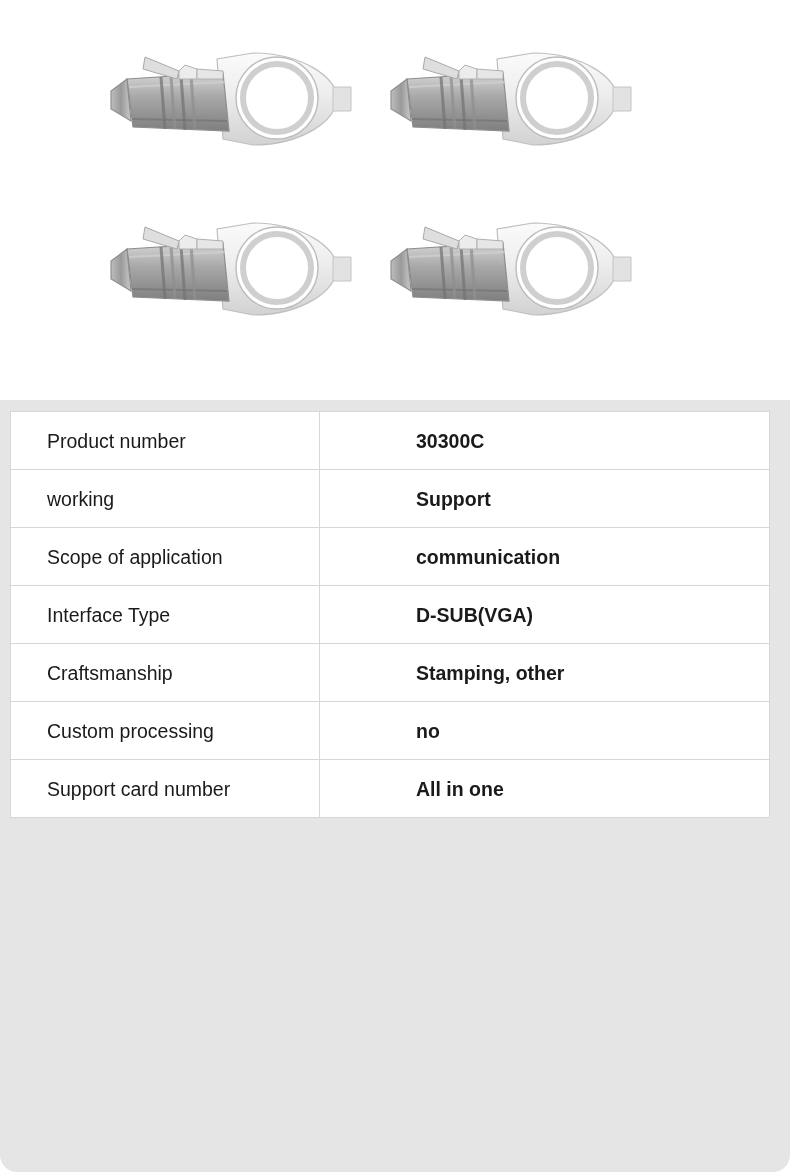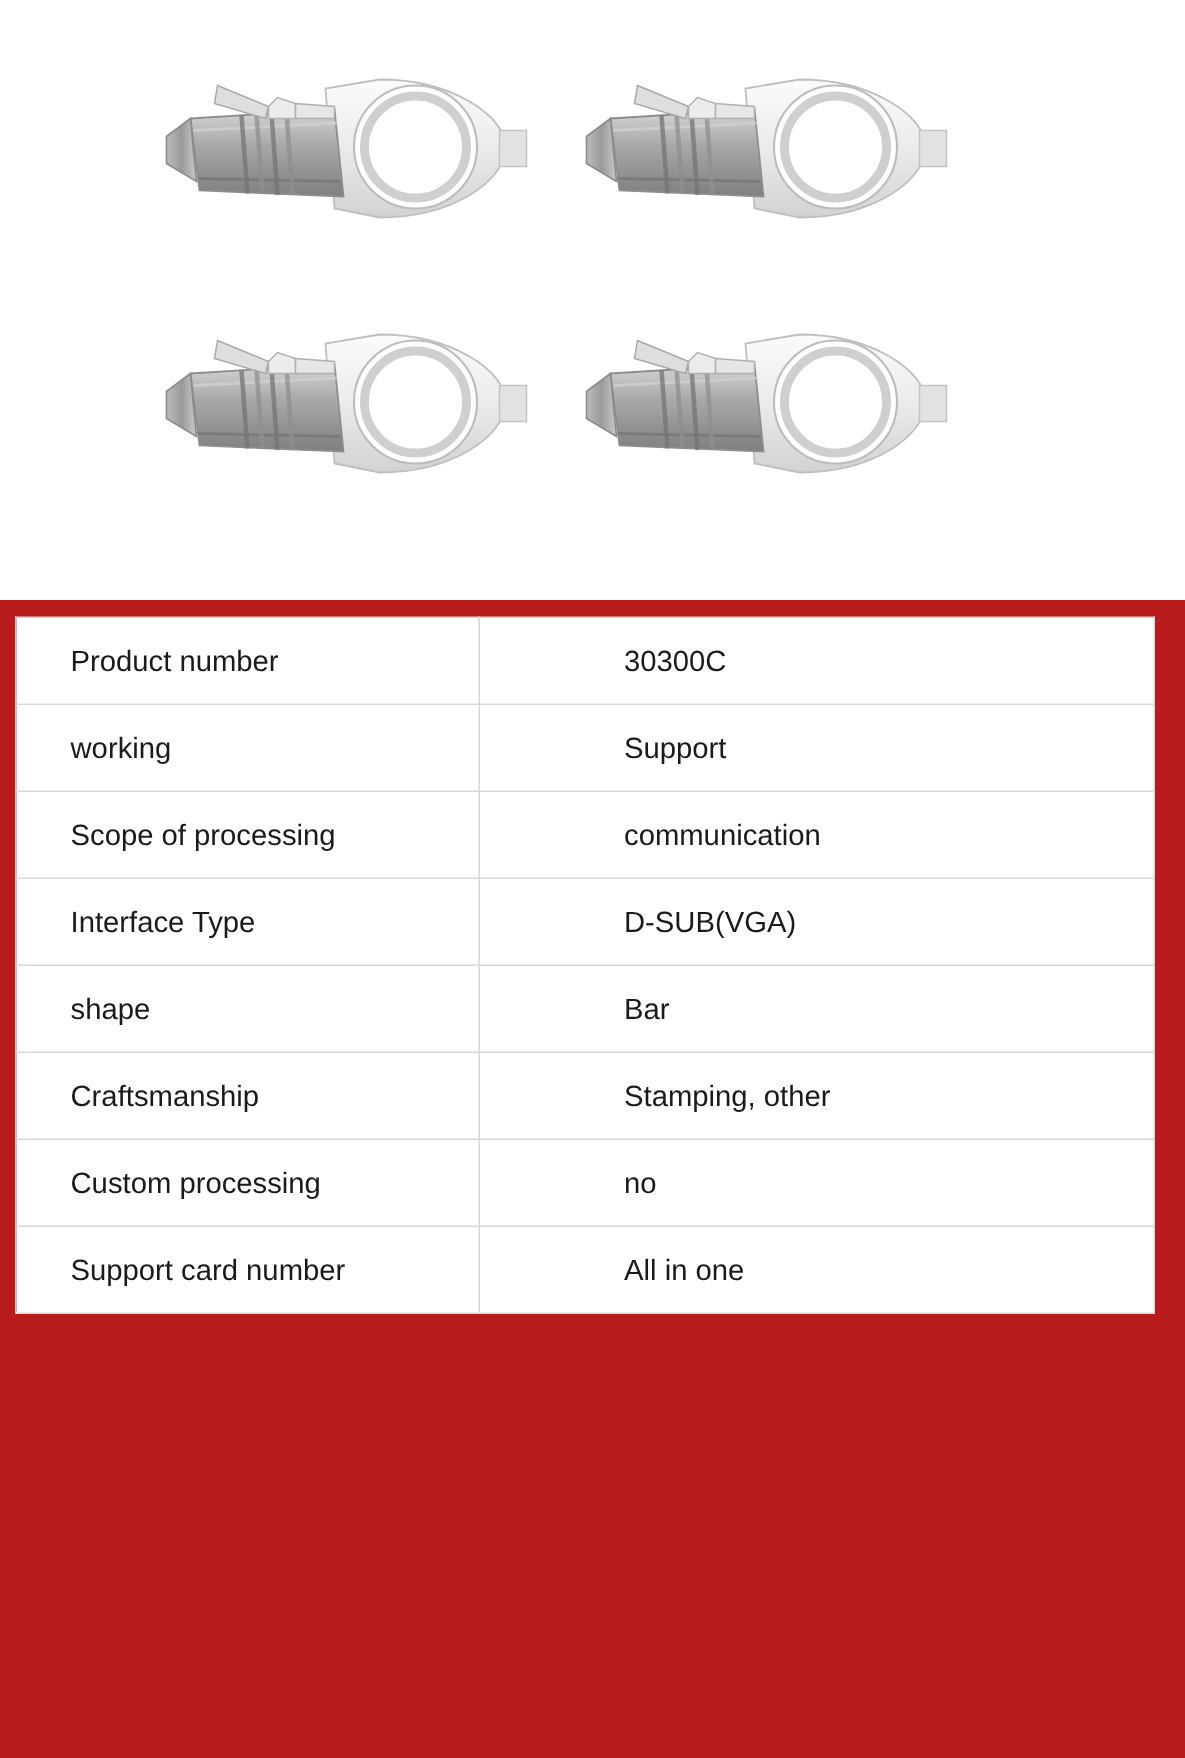--- a/index.html
+++ b/index.html
@@ -11,21 +11,22 @@
     width: 790px;
     height: 1172px;
     font-family: "Liberation Sans", sans-serif;
     color: #000000;
     overflow: hidden;
   }
   .page {
     position: relative;
     width: 790px;
     height: 1172px;
-    background: #b91c1c;
+    background: #e5e5e5;
+    border-radius: 17px;
   }
 
   
   .image-area {
     position: relative;
     width: 790px;
     height: 400px;
     background: #ffffff;
   }
   .terminal-row {
@@ -65,20 +66,21 @@
     line-height: 24px;
     vertical-align: middle;
     color: #1a1a1a;
     background: #ffffff;
   }
   table.spec td.label {
     width: 272px;
   }
   table.spec td.value {
     padding-left: 96px;
+    font-weight: bold;
   }
 </style>
 </head>
 <body>
 
 <div class="page">
 
   <div class="image-area">
 
     <div class="terminal-row row-1">
@@ -193,30 +195,26 @@
       <tbody>
         <tr>
           <td class="label">Product number</td>
           <td class="value">30300C</td>
         </tr>
         <tr>
           <td class="label">working</td>
           <td class="value">Support</td>
         </tr>
         <tr>
-          <td class="label">Scope of processing</td>
+          <td class="label">Scope of application</td>
           <td class="value">communication</td>
         </tr>
         <tr>
           <td class="label">Interface Type</td>
           <td class="value">D-SUB(VGA)</td>
-        </tr>
-        <tr>
-          <td class="label">shape</td>
-          <td class="value">Bar</td>
         </tr>
         <tr>
           <td class="label">Craftsmanship</td>
           <td class="value">Stamping, other</td>
         </tr>
         <tr>
           <td class="label">Custom processing</td>
           <td class="value">no</td>
         </tr>
         <tr>

